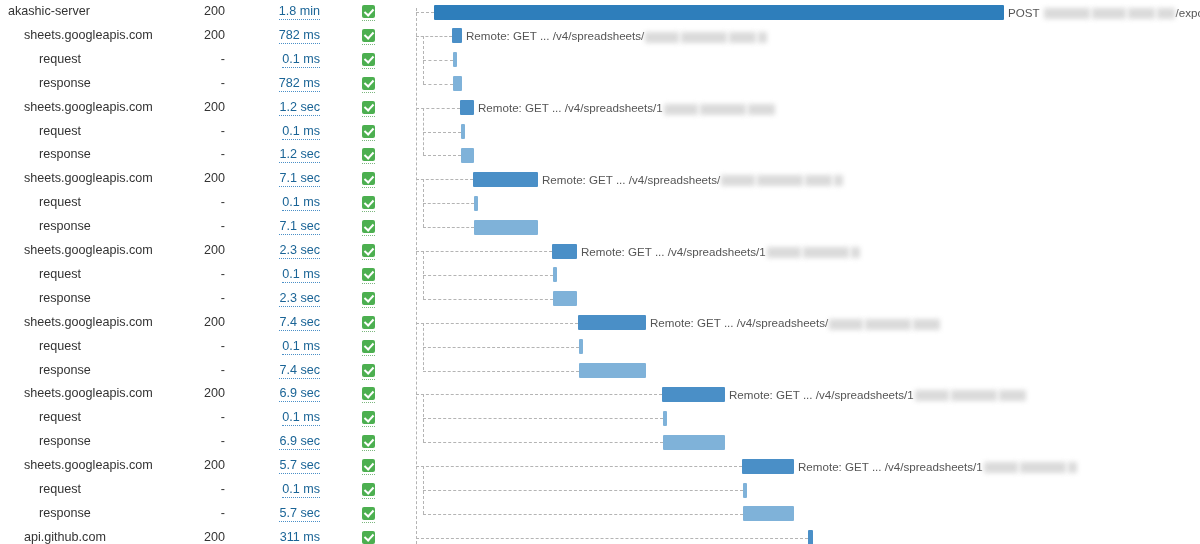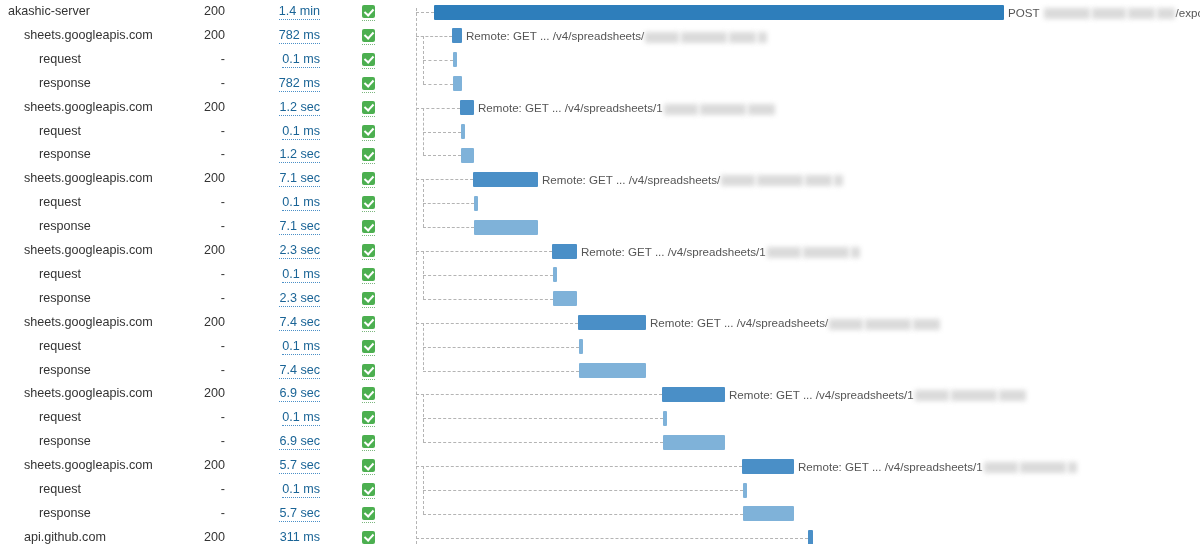--- a/index.html
+++ b/index.html
@@ -164,21 +164,21 @@
 </style>
 </head>
 <body>
 
 <div class="trace-viewer">
 
   <div class="rows-layer" id="rows-layer">
       <div class="row depth0" style="top: 0px;">
         <div class="cell-name">akashic-server</div>
         <div class="cell-status">200</div>
-        <div class="cell-duration"><span class="dur-link">1.4 min</span></div>
+        <div class="cell-duration"><span class="dur-link">1.8 min</span></div>
         <div class="cell-check">
           <span class="check-box"></span>
         </div>
         <div class="check-underline" style="top: 19px;"></div>
       </div>
       <div class="row depth1" style="top: 23.9px;">
         <div class="cell-name">sheets.googleapis.com</div>
         <div class="cell-status">200</div>
         <div class="cell-duration"><span class="dur-link">782 ms</span></div>
         <div class="cell-check">

